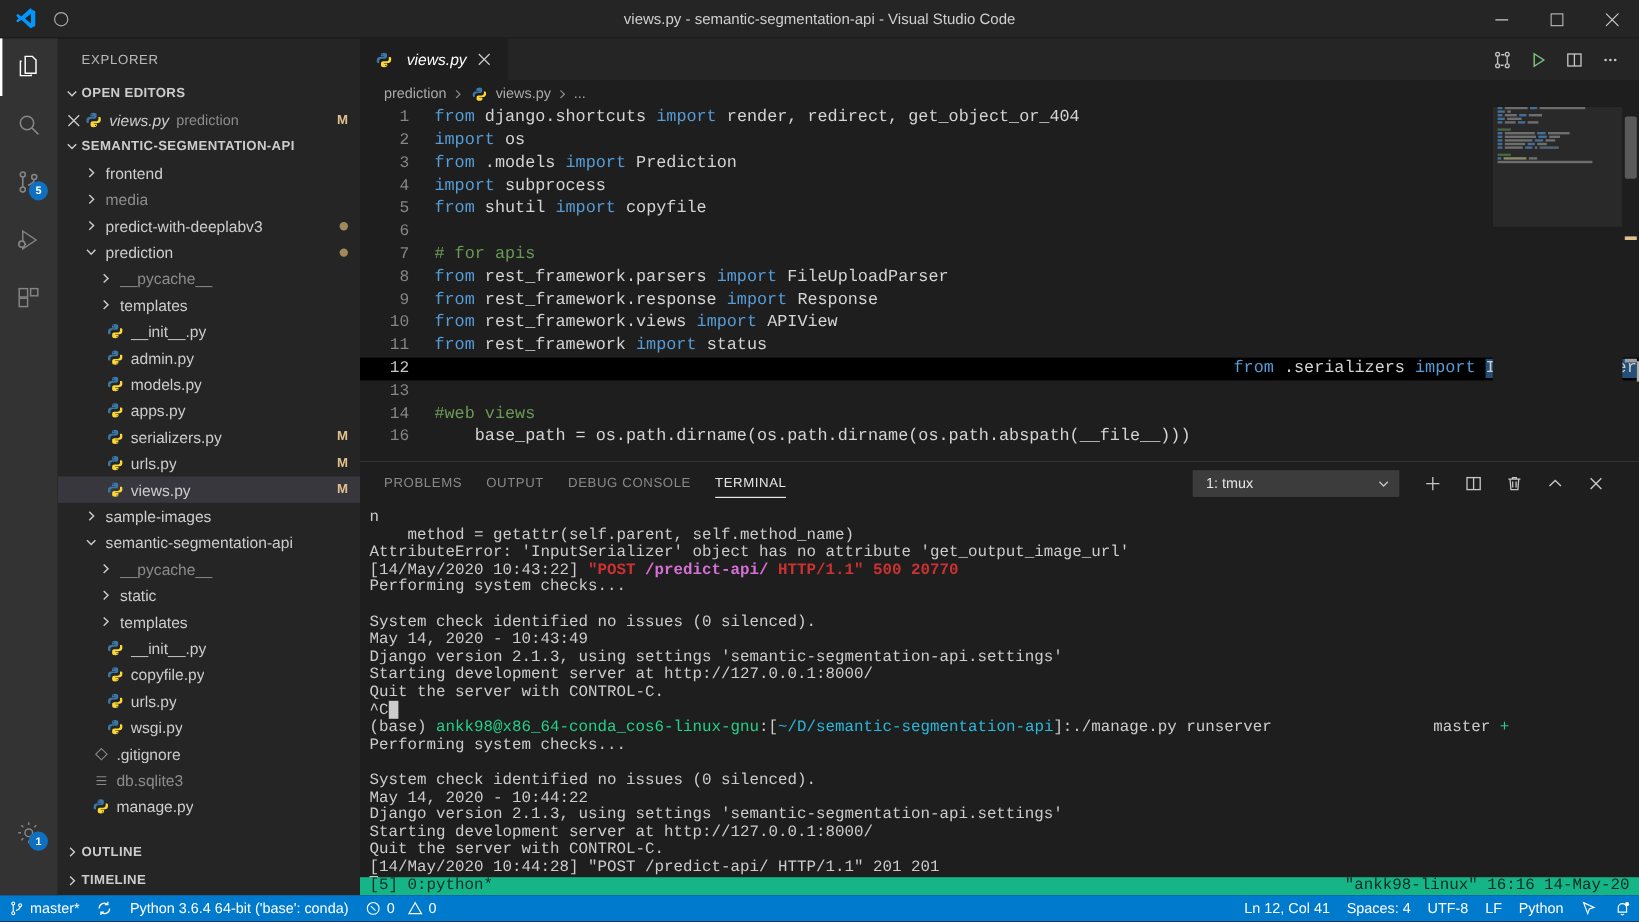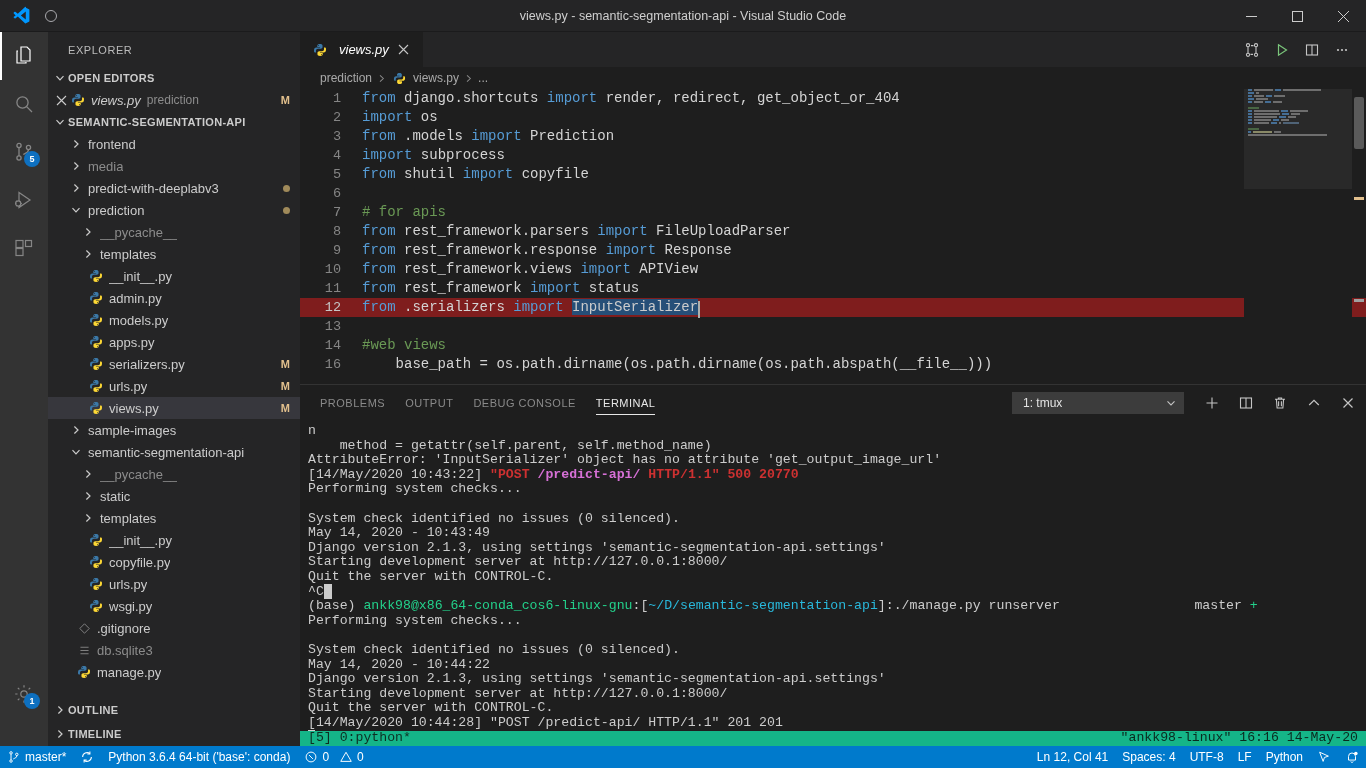--- a/index.html
+++ b/index.html
@@ -116,21 +116,21 @@
     padding-left: 20px; font-size: 12px; color: #a9a9a9; background: #1e1e1e;
   }
   .bc-sep { color: #8a8a8a; }
 
   .editorarea { flex: 1; position: relative; overflow: hidden; background: #1e1e1e; }
   .code {
     position: absolute; left: 0; top: 0; right: 0; bottom: 0;
     font-family: "Liberation Mono", monospace; font-size: 14px; line-height: 19px;
   }
   .cline { height: 19px; display: flex; white-space: pre; }
-  .cline.current { background: #7f1d1d; }
+  .cline.current { background: #000000; justify-content: space-between; }
   .ln {
     width: 62px; min-width: 62px; text-align: right; padding-right: 21px;
     color: #858585; font-size: 13.5px; flex: none;
   }
   .cline.current .ln { color: #c6c6c6; }
   .ctext { position: relative; }
   .kw { color: #569cd6; }
   .fn { color: #dcdcaa; }
   .cm { color: #6a9955; }
   .pl { color: #d4d4d4; }
@@ -156,21 +156,21 @@
   .panel { height: 362px; min-height: 362px; background: #1e1e1e; display: flex; flex-direction: column; border-top: 1px solid #333; }
   .panel-header { height: 35px; min-height: 35px; display: flex; align-items: center; padding-left: 20px; }
   .ptab {
     font-size: 11px; letter-spacing: .5px; text-transform: uppercase; color: #8a8a8a;
     margin-right: 20px; position: relative; height: 35px; display: flex; align-items: center;
   }
   .ptab.active { color: #e7e7e7; }
   .ptab.active::after {
     content: ""; position: absolute; left: 0; right: 0; bottom: 5px; height: 1px; background: #e7e7e7;
   }
-  .panel-actions { margin-left: auto; display: flex; align-items: center; gap: 6px; padding-right: 4px; }
+  .panel-actions { margin-left: auto; display: flex; align-items: center; gap: 6px; padding-right: 22px; }
   .term-select {
     height: 22px; width: 172px; background: #3c3c3c; color: #e4e4e4; font-size: 12px;
     display: flex; align-items: center; padding: 0 6px 0 10px; margin-right: 8px;
     border: 1px solid #3c3c3c;
   }
   .term-select .chev { margin-left: auto; color: #c5c5c5; }
   .paction { width: 28px; height: 28px; display:flex; align-items:center; justify-content:center; color:#c5c5c5;}
   .terminal {
     flex: 1; padding: 4px 0 0 8px; overflow: hidden; position: relative;
     font-family: "Liberation Mono", monospace; font-size: 13.2px; line-height: 14.6px;

